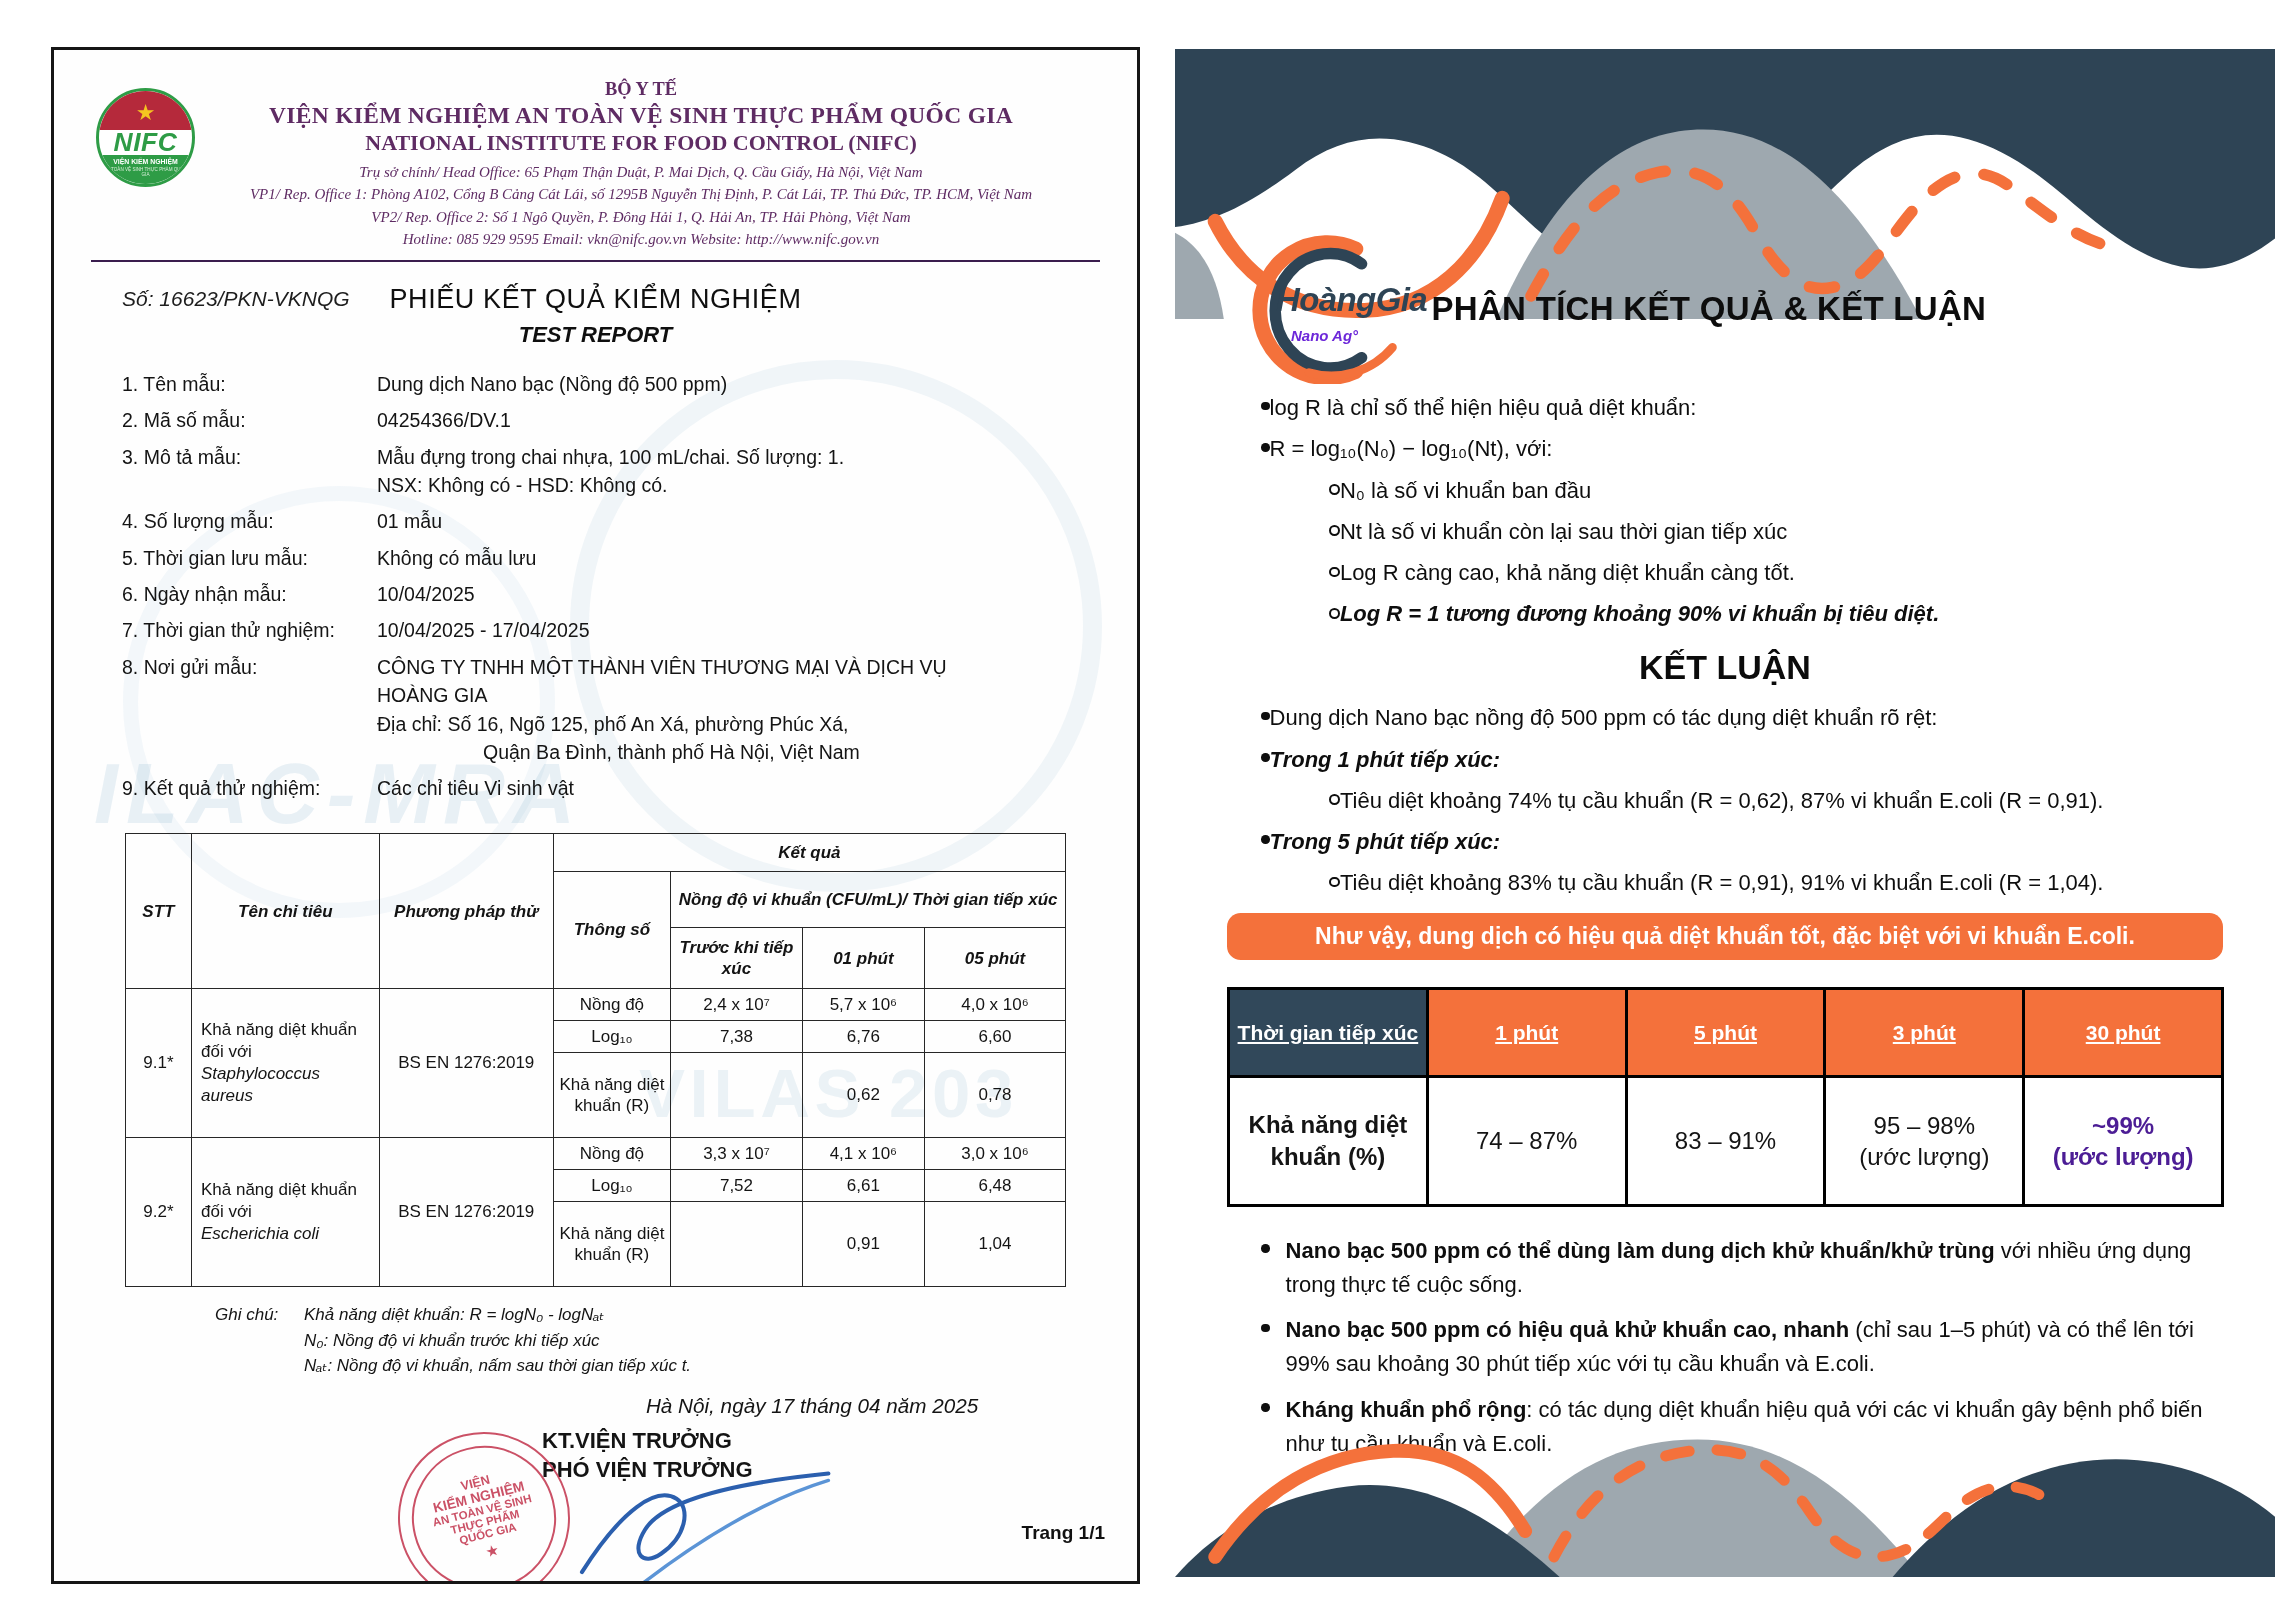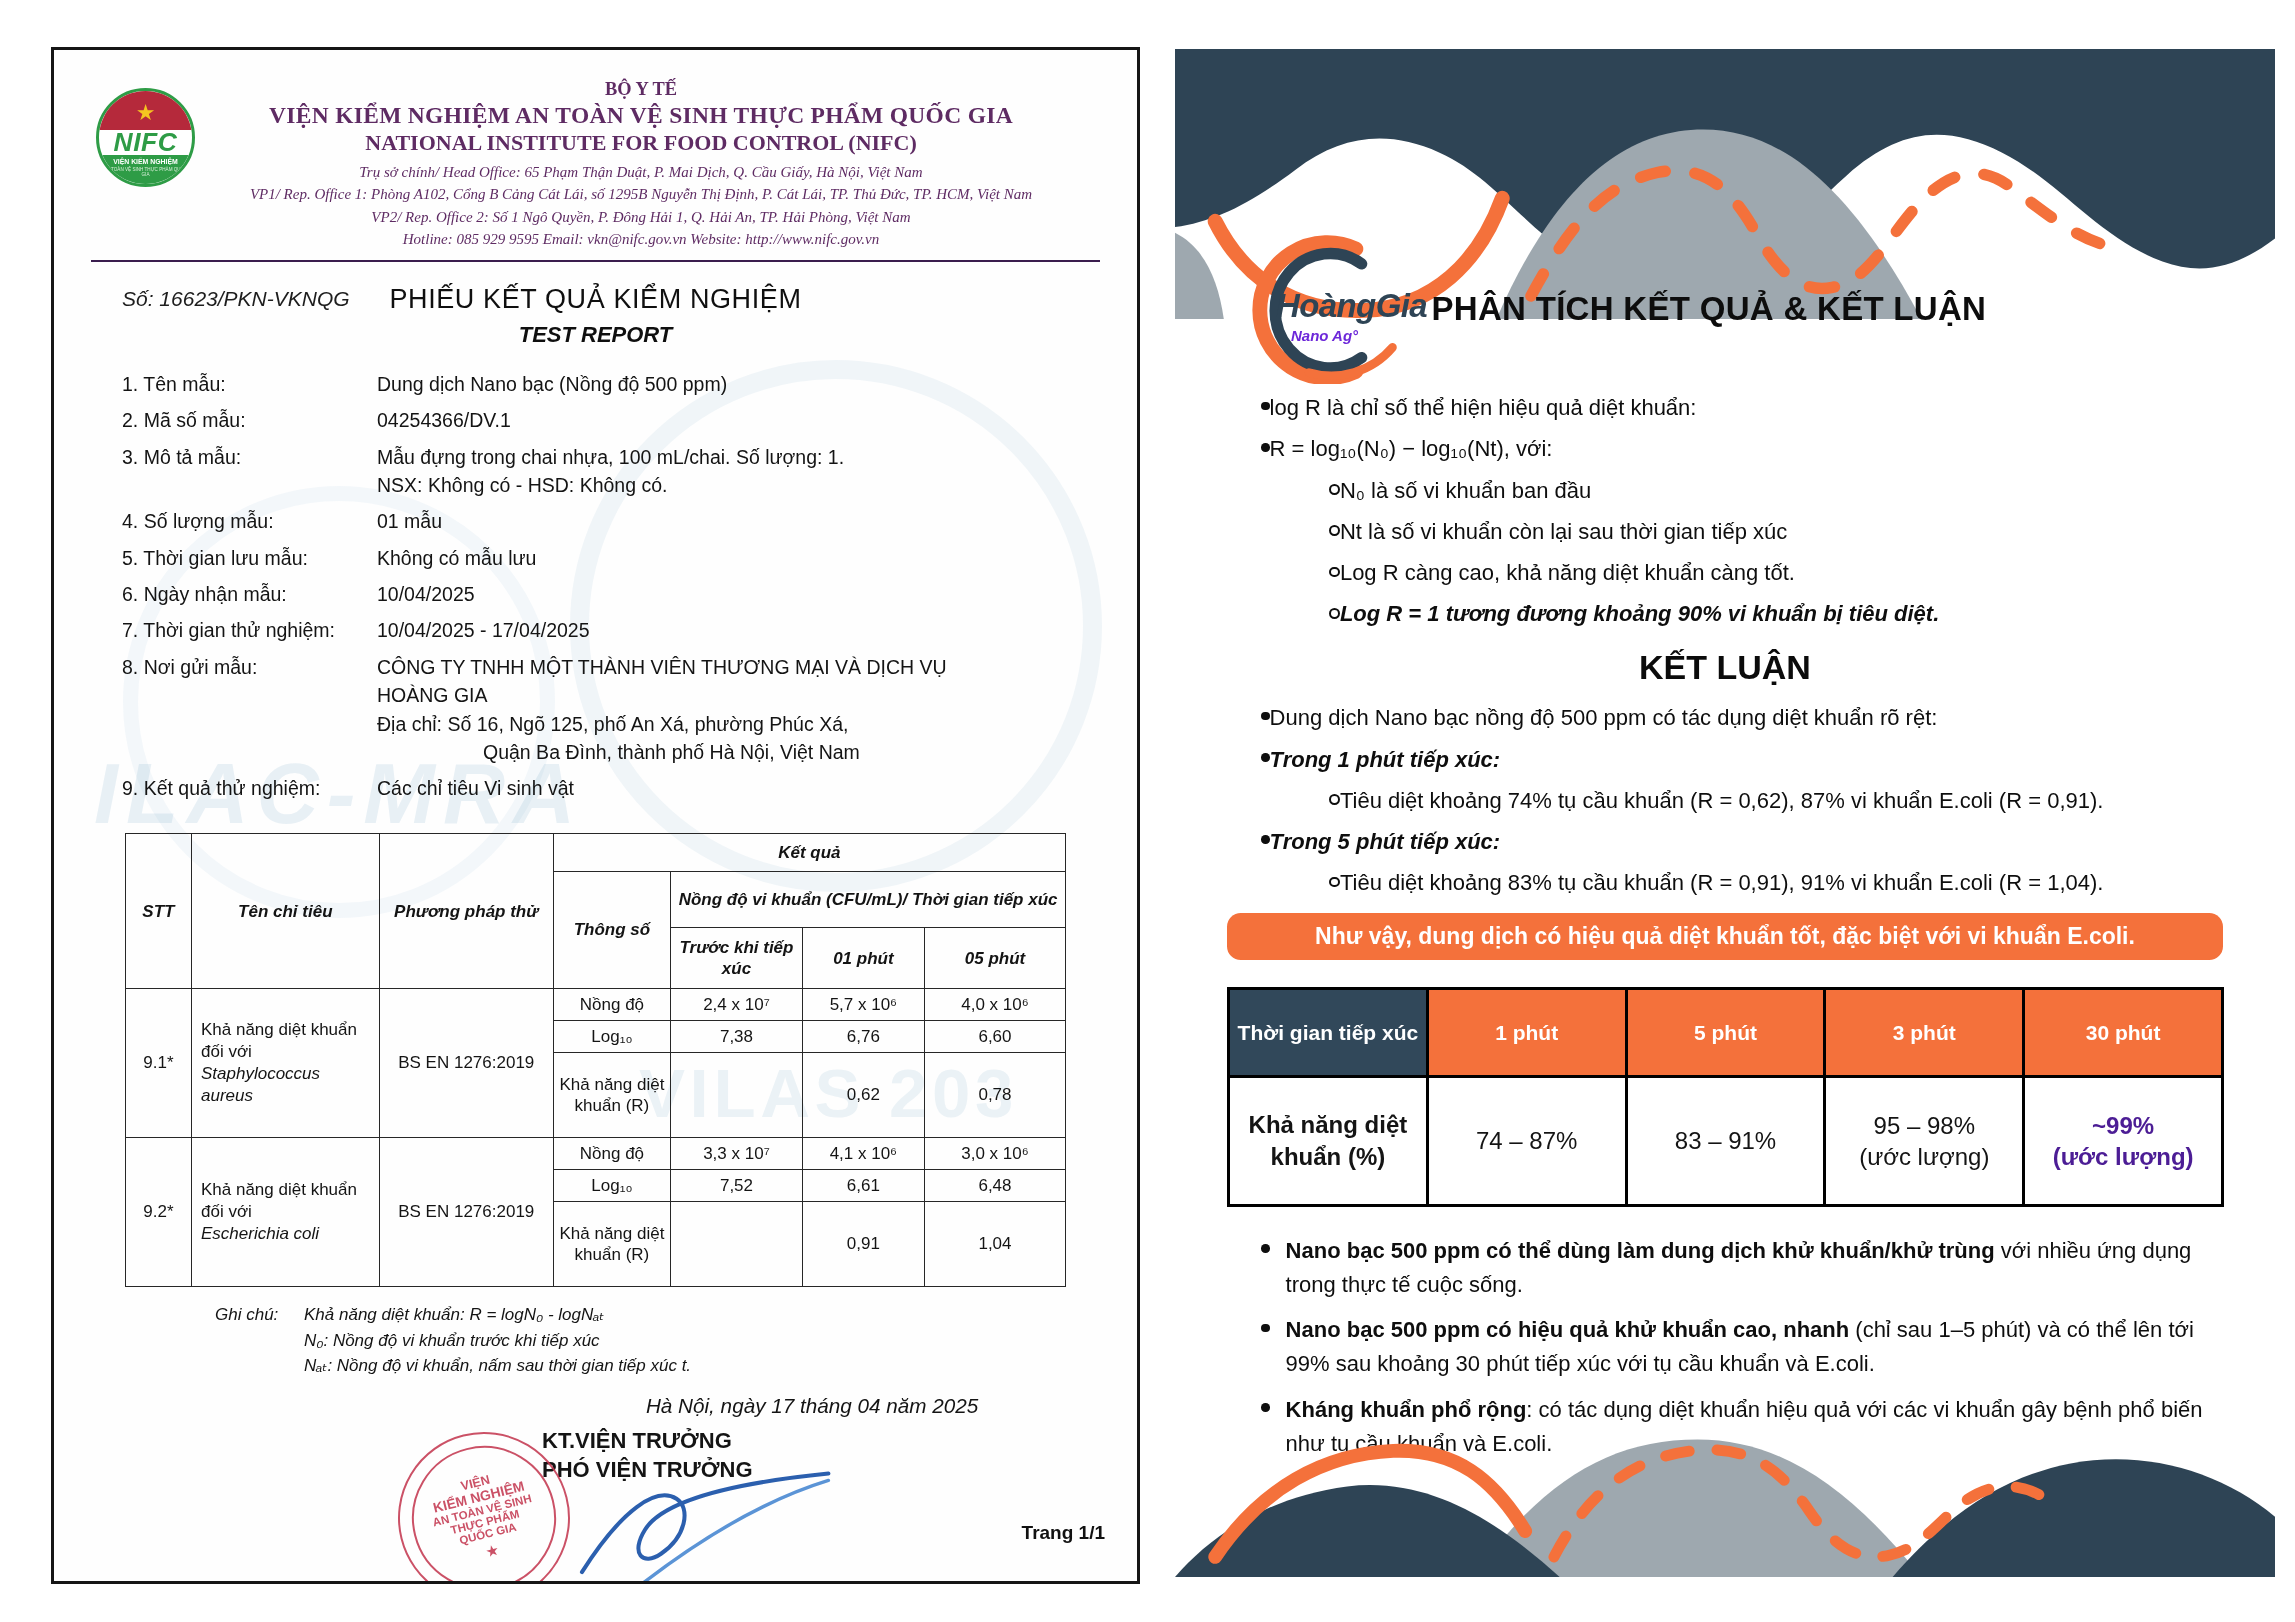--- a/index.html
+++ b/index.html
@@ -83,40 +83,40 @@
   .page-label{position:absolute;right:32px;bottom:37px;font-size:19px;font-weight:700;color:#111;}
 
   
   .right-panel{position:absolute;left:1175px;top:49px;width:1100px;height:1528px;background:#fff;overflow:hidden;}
   .wave-top{position:absolute;top:0;left:0;width:100%;height:270px;}
   .wave-bottom{position:absolute;bottom:0;left:0;width:100%;height:172px;}
   .rp-content{position:absolute;top:185px;left:0;right:0;}
 
   .rp-logo-row{display:flex;align-items:center;gap:19.5px;padding:0 29px 0 48px;height:150px;}
   .hg-logo{position:relative;width:189px;height:150px;flex:none;}
-  .hg-name{position:absolute;left:53px;top:53px;font-size:33px;font-weight:700;font-style:italic;color:#2E4455;letter-spacing:-0.6px;}
+  .hg-name{position:absolute;left:53px;top:47px;font-size:33px;font-weight:700;font-style:italic;color:#2E4455;letter-spacing:-0.6px;}
   .hg-sub{position:absolute;left:68px;top:93px;font-size:15px;font-style:italic;color:#6d28d9;font-weight:700;}
   .rp-title{font-size:33px;font-weight:700;color:#0d0d0d;letter-spacing:0.3px;}
 
   .rp-list{margin:10.3px 46px 0 86px;}
   .li{display:flex;gap:0;margin-bottom:12.6px;font-size:22px;line-height:1.3;color:#0e0e0e;}
   .li .mk{flex:none;margin-top:7.5px;}
   .mk-dot{width:8.6px;height:8.6px;background:#0e0e0e;border-radius:50%;}
   .mk-circ{width:6.9px;height:6.9px;border:2.3px solid #0e0e0e;border-radius:50%;background:transparent;}
   .lvl2{margin-left:68px;}
   .emph{font-weight:700;font-style:italic;}
 
   .rp-h2{text-align:center;font-size:34px;font-weight:700;margin:19.5px 0 17px;color:#0b0b0b;}
 
   .rp-banner{margin:15px 52px 0;background:#F4713B;border-radius:13.8px;padding:10.3px 13.8px;
              text-align:center;color:#fff;font-weight:700;font-size:23px;}
 
   .rp-table{margin:26.4px 52px 0;border-collapse:collapse;width:calc(100% - 103px);table-layout:fixed;}
   .rp-table th,.rp-table td{border:3.4px solid #000;text-align:center;vertical-align:middle;padding:3.4px 6.9px;}
-  .rp-table th{height:79px;color:#fff;font-weight:700;font-size:21px;line-height:1.3;}
+  .rp-table th{height:79px;color:#fff;font-weight:700;font-size:21px;line-height:1.3;text-decoration:underline;}
   .rp-th-time{background:#31485A;}
   .rp-th-min{background:#F4713B;}
   .rp-table td{height:119px;font-size:24px;background:#fff;}
   .rp-td-label{font-weight:700;font-size:20.7px;line-height:1.35;}
   .cell-note{margin-top:3.4px;}
   .hl{color:#4c1d95;font-weight:700;}
 
   .rp-final{margin:26.4px 46px 0 86px;}
   .fli{display:flex;gap:16px;margin-bottom:11.5px;font-size:22px;line-height:1.55;color:#0e0e0e;}
   .fli .mk{flex:none;margin-top:10.3px;}

